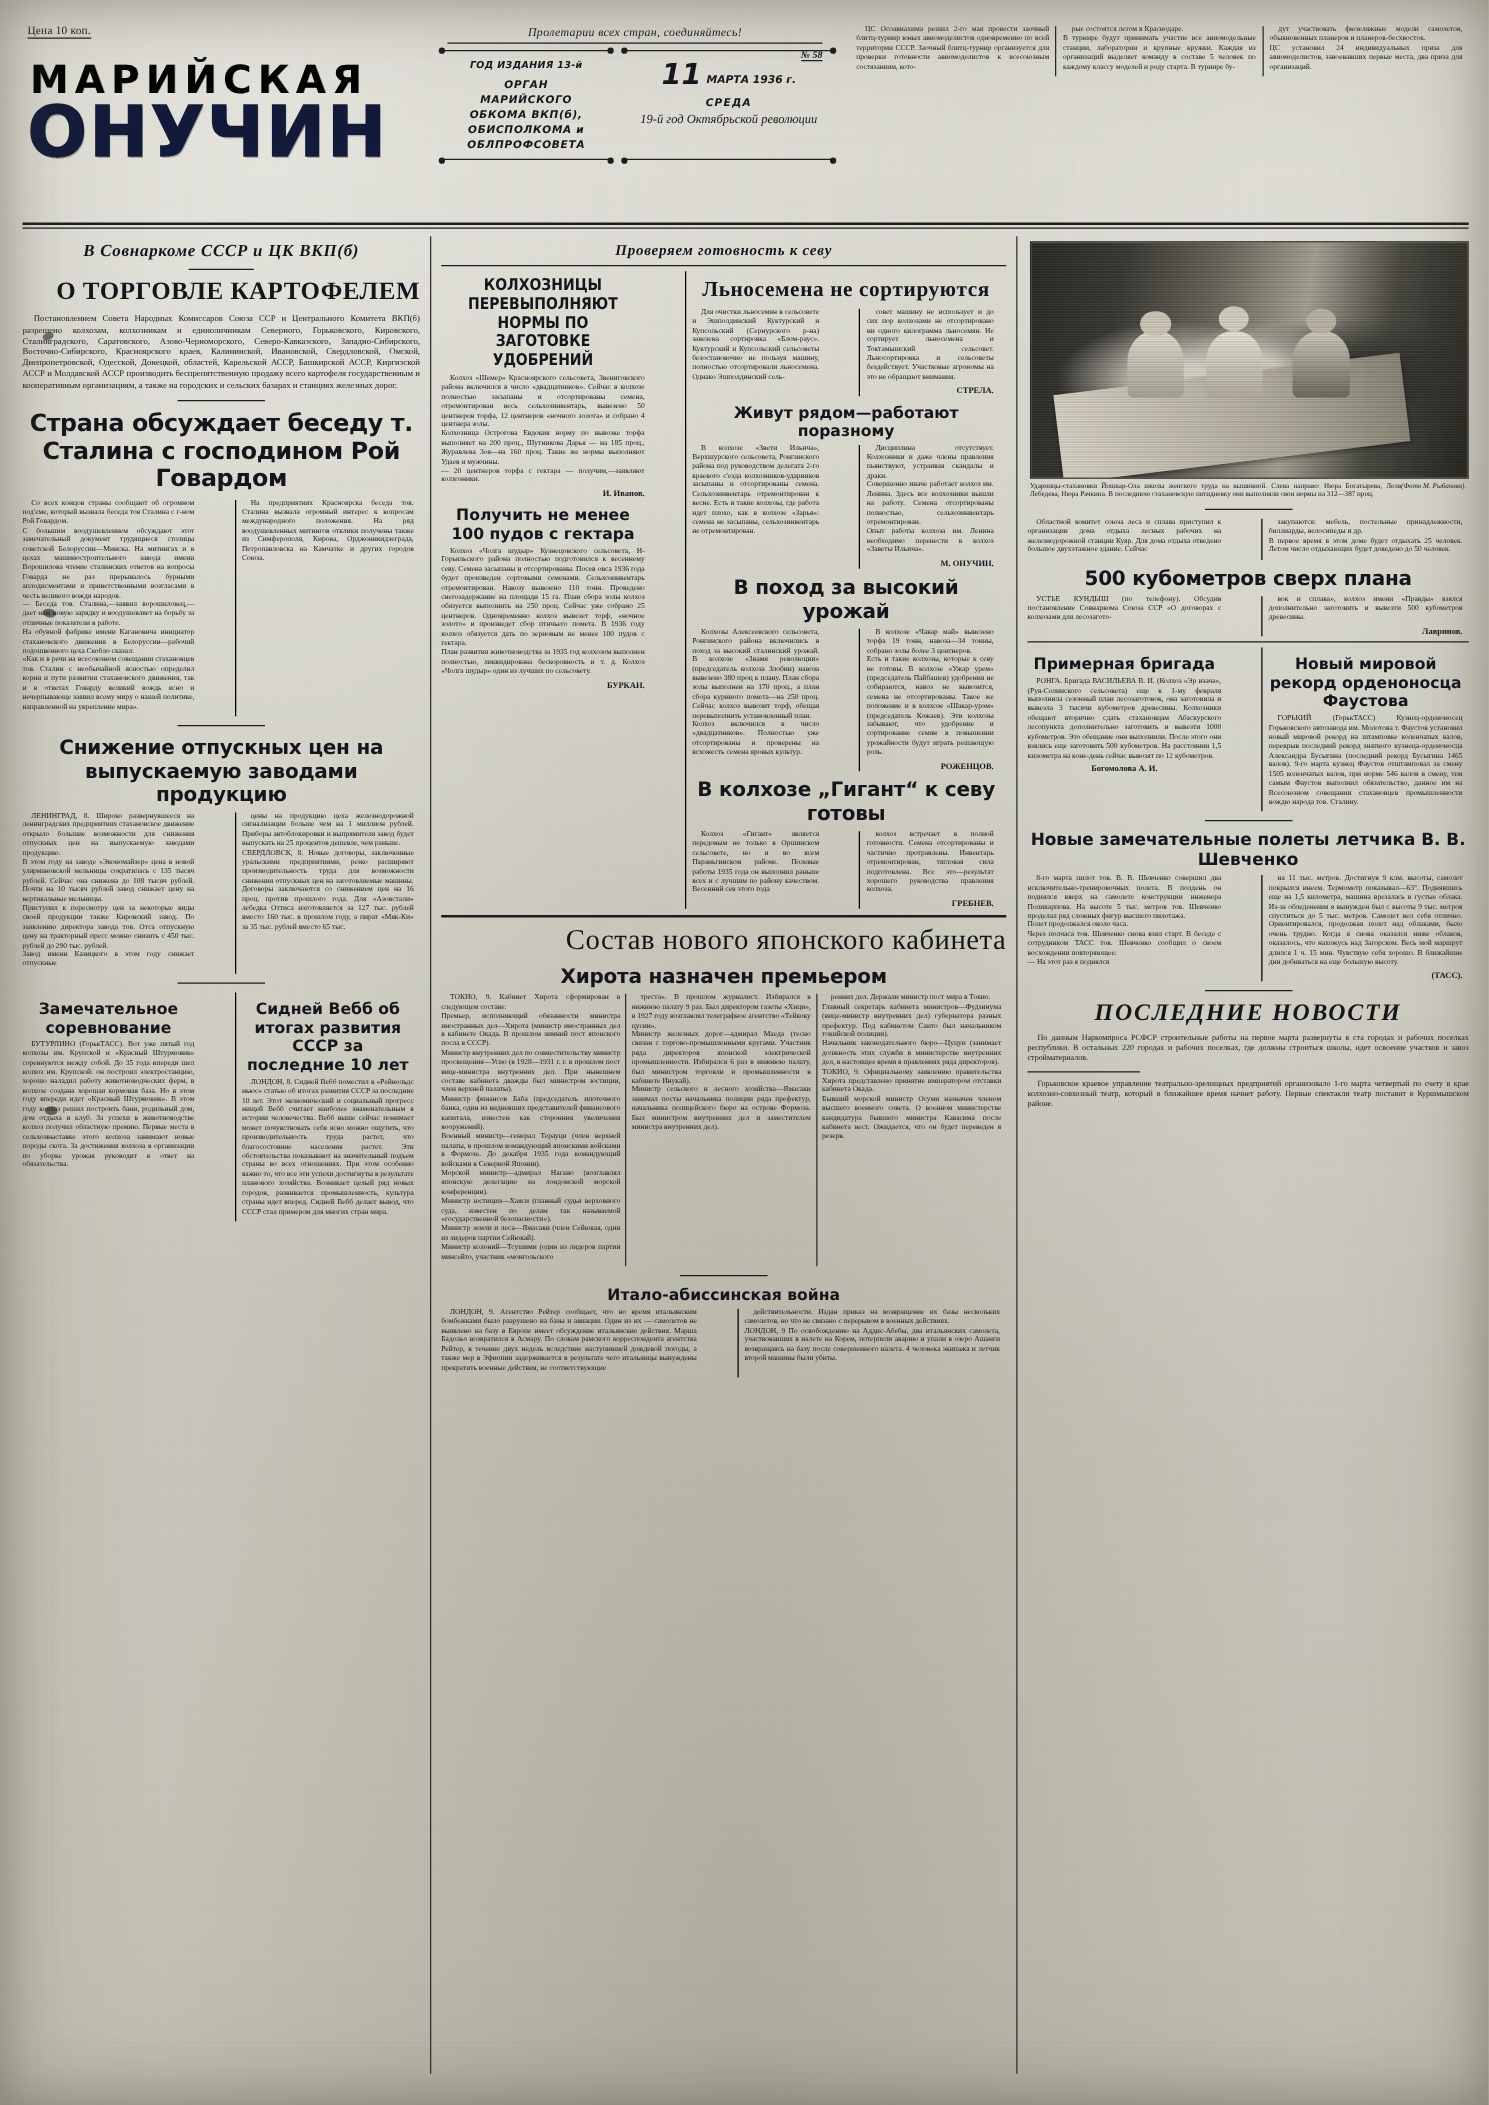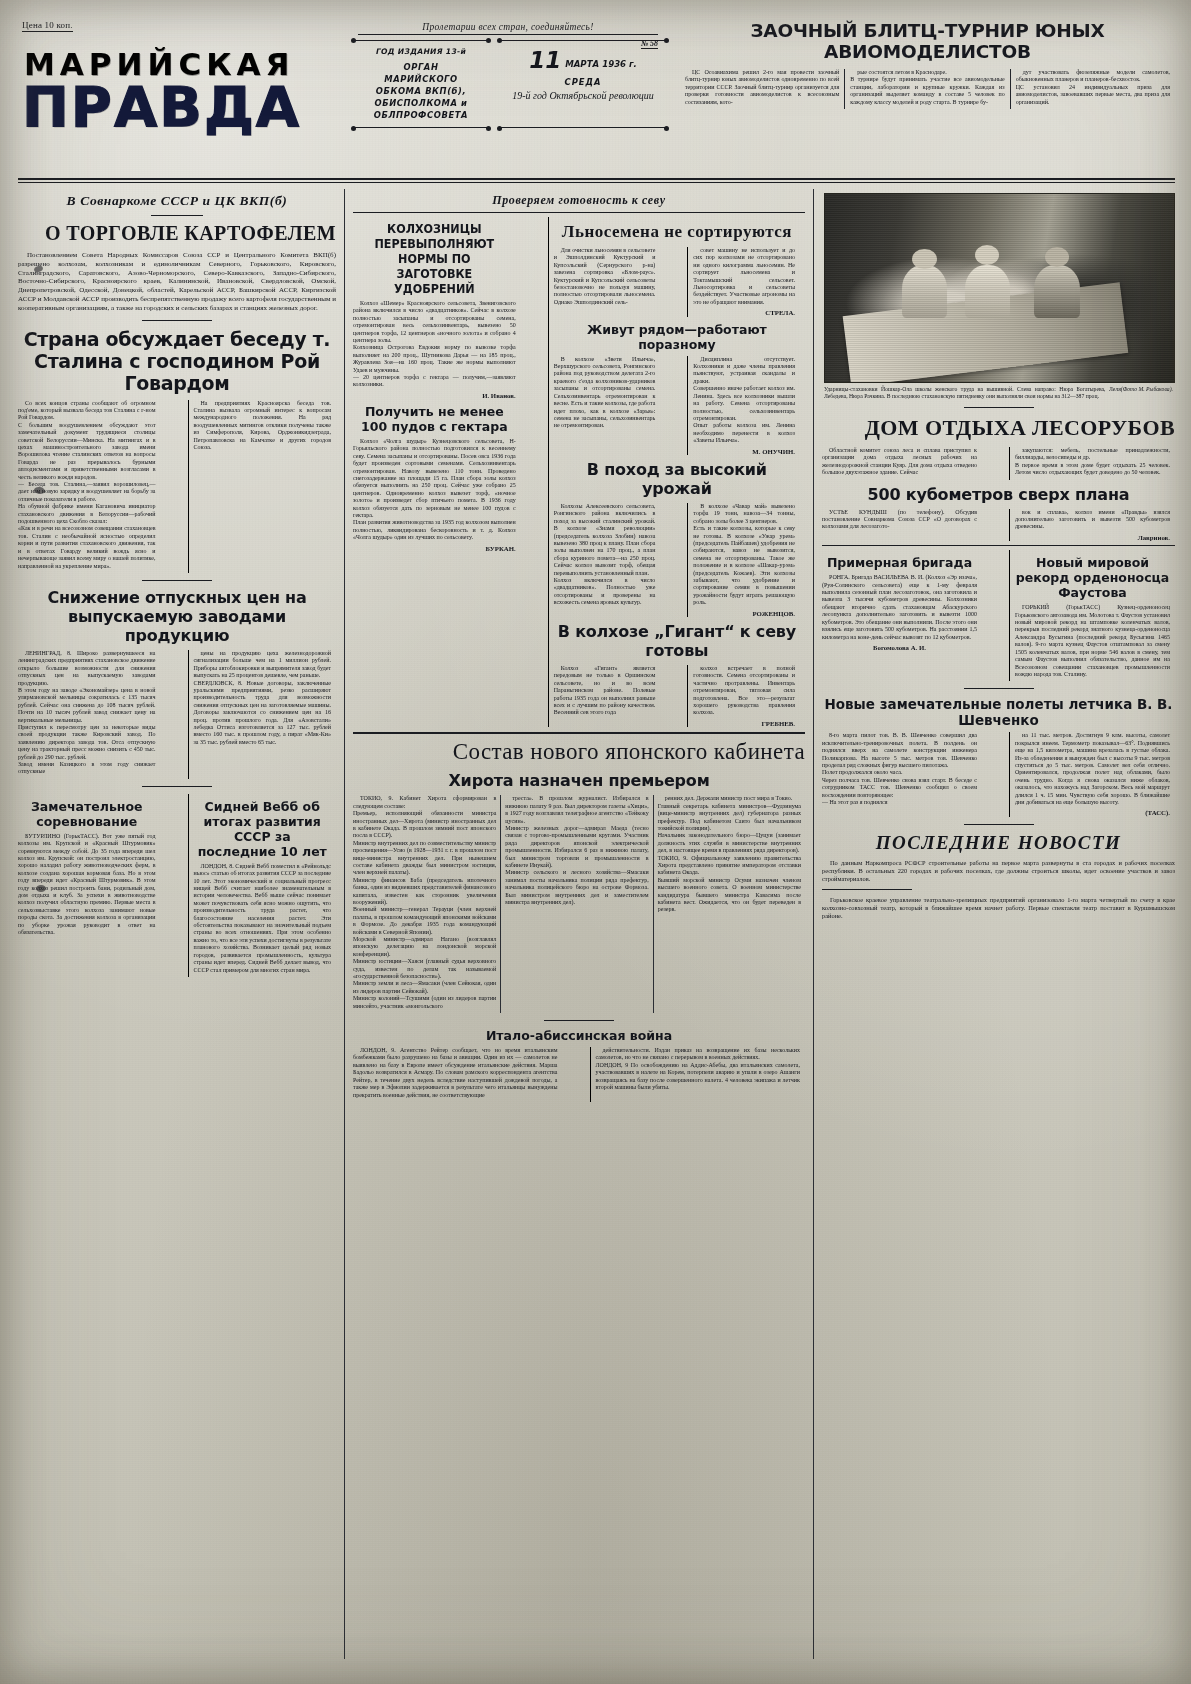--- a/index.html
+++ b/index.html
@@ -203,21 +203,21 @@
 <div class="paper"></div>
 <div class="grain"></div>
 
 <div class="sheet">
 
   <div class="masthead">
 
     <div class="mh-left">
       <div class="price">Цена 10 коп.</div>
       <div class="logo1">МАРИЙСКАЯ</div>
-      <div class="logo2">ПРАВДА</div>
+      <div class="logo2">ОНУЧИН</div>
     </div>
 
     <div class="mh-slogan">Пролетарии всех стран, соединяйтесь!</div>
 
     <div class="mh-boxes">
       <div class="mhbox b1">
         <span class="dotr t"></span>
           <span class="dotr b"></span>
         <div class="mh-l1">ГОД ИЗДАНИЯ 13-й</div>
         <div class="mh-l2" style="white-space:pre-line">ОРГАН
@@ -232,21 +232,20 @@
         <div class="mh-no">№ 58</div>
         <div class="mh-date">
           <span class="d">11</span><span>МАРТА    1936 г.</span>
         </div>
         <div class="mh-day">СРЕДА</div>
         <div class="mh-year">19-й год Октябрьской революции</div>
       </div>
     </div>
 
     <div class="mh-right">
-      <div class="avio-hd">ЗАОЧНЫЙ БЛИТЦ-ТУРНИР ЮНЫХ АВИОМОДЕЛИСТОВ</div>
       <div class="avio-cols">
         <div class="tiny" style="flex:1">
           <p style="white-space:pre-line">ЦС Осоавиахима решил 2-го мая провести заочный блитц-турнир юных авиомоделистов одновременно по всей территории СССР. Заочный блитц-турнир организуется для проверки готовности авиомоделистов к всесоюзным состязаниям, кото-</p>
         </div>
         <div class="tiny" style="flex:1">
           <p style="white-space:pre-line">рые состоятся летом в Краснодаре.
 В турнире будут принимать участие все авиомодельные станции, лаборатории и крупные кружки. Каждая из организаций выделяет команду в составе 5 человек по каждому классу моделей и роду старта. В турнире бу-</p>
         </div>
         <div class="tiny" style="flex:1">
           <p style="white-space:pre-line">дут участвовать фюзеляжные модели самолетов, обыкновенных планеров и планеров-бесхвосток.
@@ -454,21 +453,20 @@
           <div class="h3"></div>
         </div>
         <div class="caption">
           <span class="ph">(Фото М. Рыбакова).</span>
           <span>Ударницы-стахановки Йошкар-Ола школы женского труда на вышивной. Слева направо: Нюра Богатырева, Леля Лебедева, Нюра Рачкина. В последнюю стахановскую пятидневку они выполняли свои нормы на 312—387 проц.</span>
         </div>
       </div>
 
       <div class="rule-short2"></div>
 
-      <div class="hd-serif-lg" style="font-size:22px">ДОМ ОТДЫХА ЛЕСОРУБОВ</div>
       <div class="two">
         <div class="tiny">
             <p>Областной комитет союза леса и сплава приступил к организации дома отдыха лесных рабочих на железнодорожной станции Куяр. Для дома отдыха отведено большое двухэтажное здание. Сейчас</p>
           </div>
         <div class="tiny">
             <p style="white-space:pre-line">закупаются: мебель, постельные принадлежности, биллиарды, велосипеды и др.
 В первое время в этом доме будет отдыхать 25 человек. Летом число отдыхающих будет доведено до 50 человек.</p>
           </div>
       </div>
 

